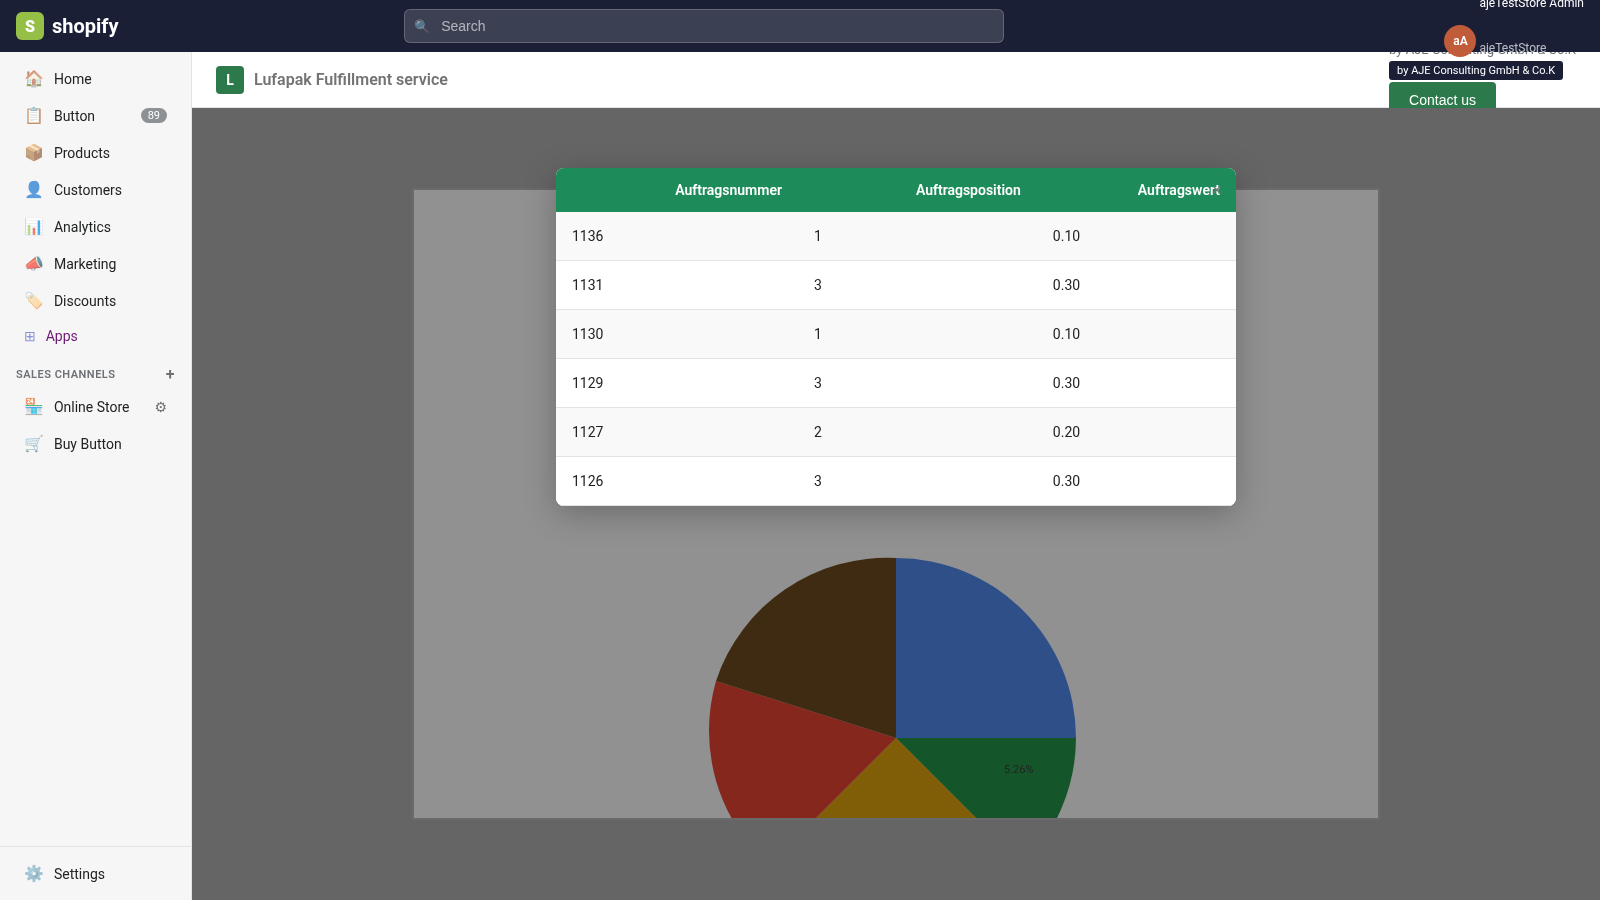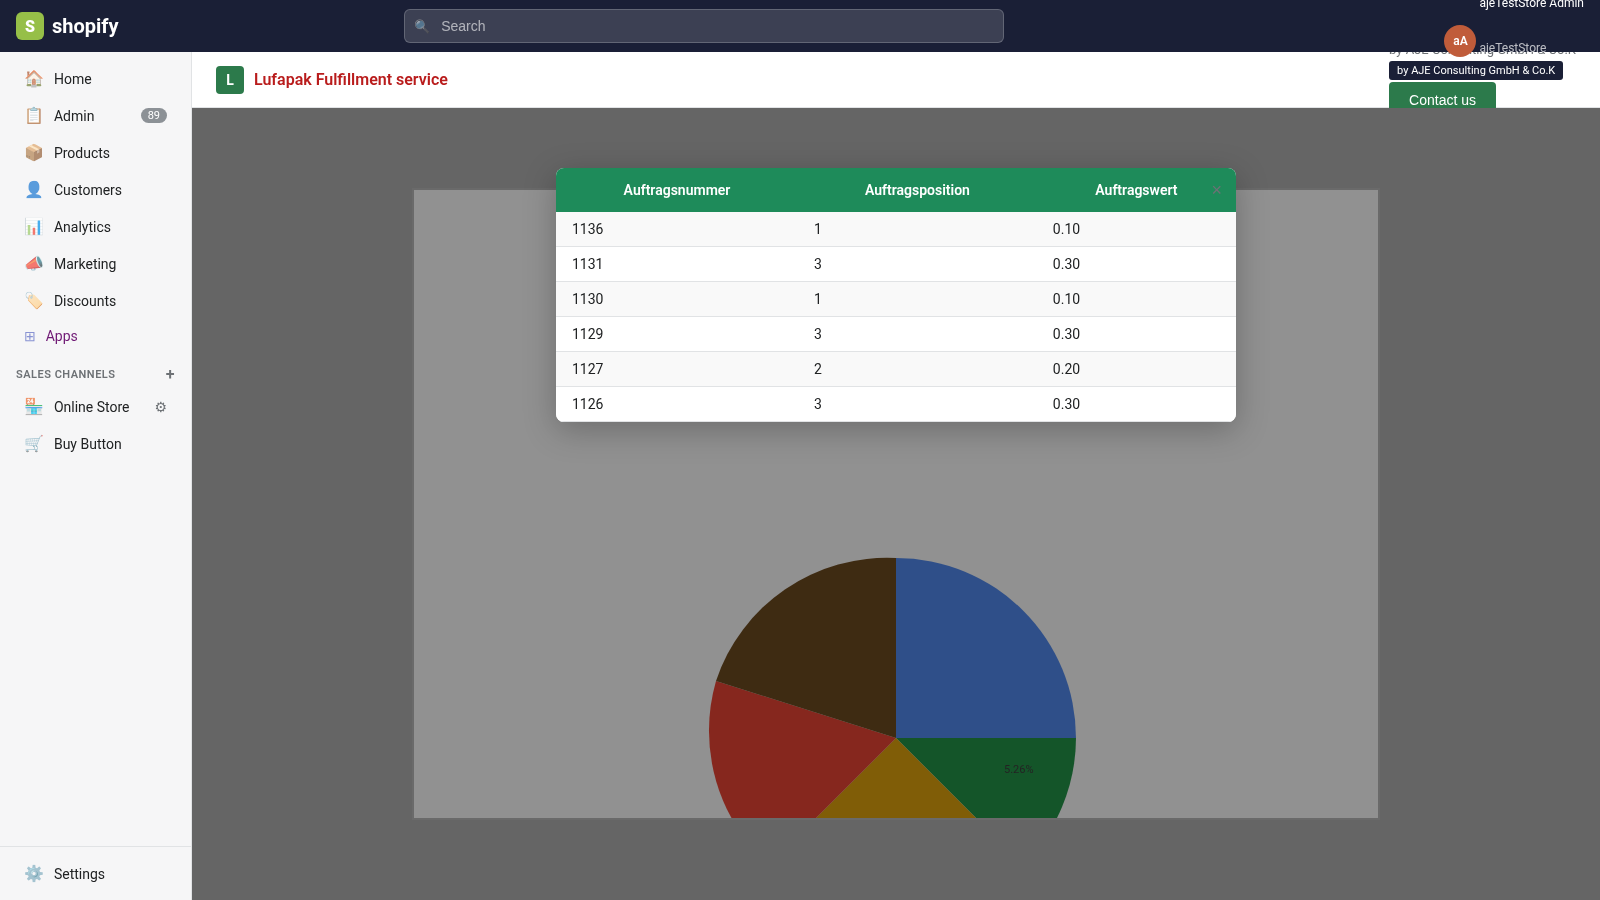--- a/index.html
+++ b/index.html
@@ -183,21 +183,21 @@
       display: flex;
       align-items: center;
       justify-content: center;
       color: white;
       font-weight: 700;
       font-size: 14px;
     }
     .app-title {
       font-size: 16px;
       font-weight: 600;
-      color: #b91c1c;
+      color: #737373;
     }
     .by-text {
       font-size: 13px;
       color: #6d7175;
     }
     .contact-us-btn {
       background: #2c7a4b;
       color: white;
       border: none;
       border-radius: 4px;
@@ -290,34 +290,34 @@
       border-collapse: collapse;
     }
     .data-table thead tr {
       background: #1e8b5a;
     }
     .data-table thead th {
       color: white;
       font-weight: 600;
       font-size: 14px;
       padding: 14px 16px;
-      text-align: center;
+      text-align: right;
       border: none;
     }
     .data-table tbody tr {
       border-bottom: 1px solid #e1e3e5;
     }
     .data-table tbody tr:nth-child(odd) {
       background: #f9f9f9;
     }
     .data-table tbody tr:nth-child(even) {
       background: white;
     }
     .data-table tbody td {
-      padding: 9px 16px;
+      padding: 16px 16px;
       font-size: 14px;
       color: #202223;
     }
   </style>
 </head>
 <body>
 
 <nav class="top-nav">
   <div class="logo-area">
     <div class="logo-icon">S</div>
@@ -340,21 +340,21 @@
 <div class="layout">
 
   <aside class="sidebar">
 
     <div class="sidebar-item">
       <span class="icon">🏠</span>
       <span>Home</span>
     </div>
     <div class="sidebar-item">
       <span class="icon">📋</span>
-      <span>Admin</span>
+      <span>Button</span>
       <span class="badge">89</span>
     </div>
     <div class="sidebar-item">
       <span class="icon">📦</span>
       <span>Products</span>
     </div>
     <div class="sidebar-item">
       <span class="icon">👤</span>
       <span>Customers</span>
     </div>

